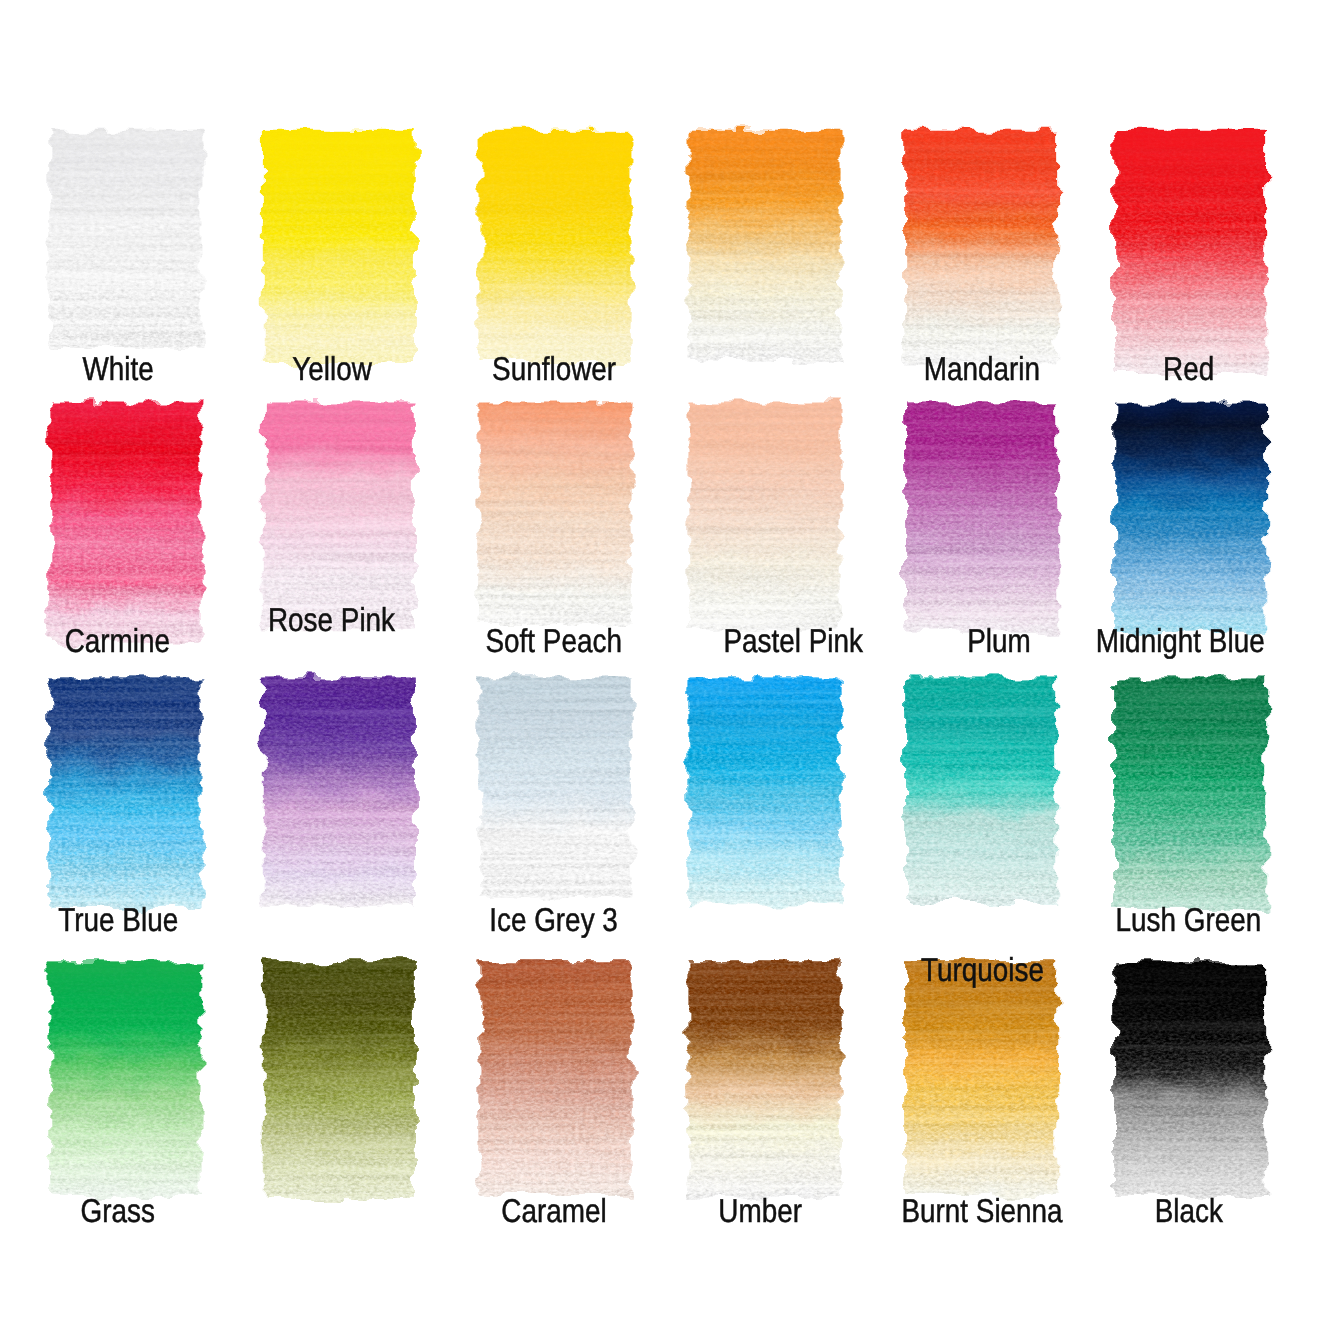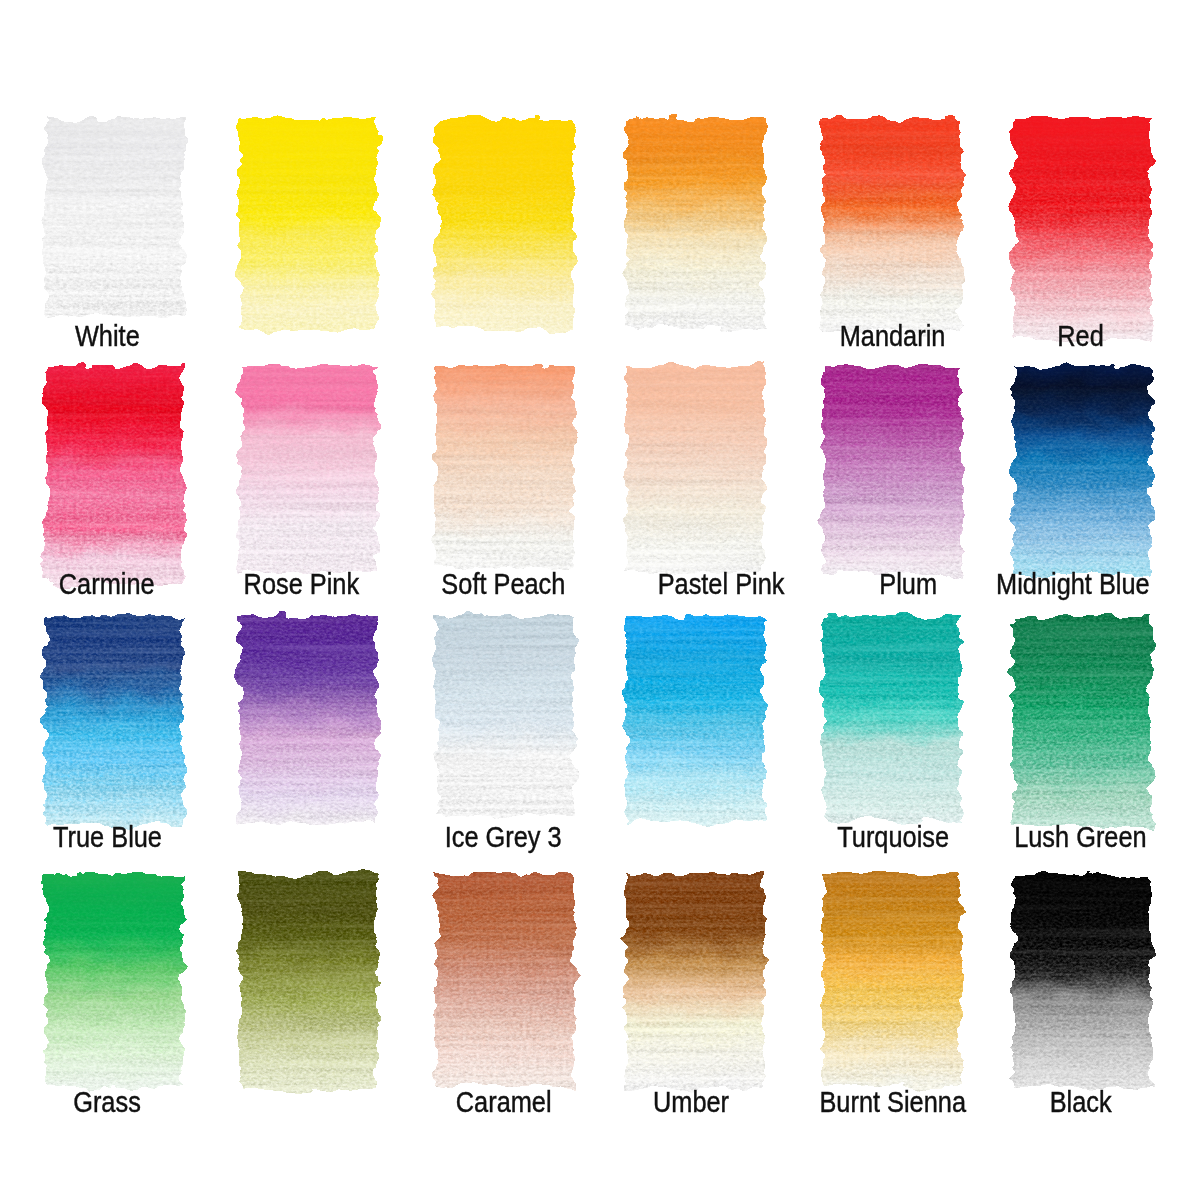--- a/index.html
+++ b/index.html
@@ -3113,31 +3113,33 @@
           <g mask="url(#mk23)">
             <g filter="url(#fh23)" opacity="0.38">
               <rect x="1013" y="874" width="138" height="214" fill="#ffffff"></rect>
             </g>
           </g>
         </g>
       </g>
   </svg>
   <div id="label-layer">
     <div class="swatch-label" style="left:-42px;top:321px;width:298px"><span>White</span></div>
+    <div class="swatch-label" style="left:152.5px;top:321px;width:298px"><span>Yellow</span></div>
+    <div class="swatch-label" style="left:354.5px;top:321px;width:298px"><span>Sunflower</span></div>
     <div class="swatch-label" style="left:744px;top:321px;width:298px"><span>Mandarin</span></div>
     <div class="swatch-label" style="left:931.5px;top:321px;width:298px"><span>Red</span></div>
     <div class="swatch-label" style="left:-42px;top:569px;width:298px"><span>Carmine</span></div>
-    <div class="swatch-label" style="left:152.5px;top:569px;width:298px"><span>Rose Pink</span></div>
+    <div class="swatch-label" style="left:152.5px;top:550px;width:298px"><span>Rose Pink</span></div>
     <div class="swatch-label" style="left:354.5px;top:569px;width:298px"><span>Soft Peach</span></div>
     <div class="swatch-label" style="left:572px;top:569px;width:298px"><span>Pastel Pink</span></div>
     <div class="swatch-label" style="left:744px;top:569px;width:328px"><span>Plum</span></div>
     <div class="swatch-label" style="left:923.5px;top:569px;width:298px"><span>Midnight Blue</span></div>
     <div class="swatch-label" style="left:-42px;top:822px;width:298px"><span>True Blue</span></div>
     <div class="swatch-label" style="left:354.5px;top:822px;width:298px"><span>Ice Grey 3</span></div>
-    <div class="swatch-label" style="left:744px;top:822px;width:298px"><span>Turquoise</span></div>
+    <div class="swatch-label" style="left:744px;top:868px;width:298px"><span>Turquoise</span></div>
     <div class="swatch-label" style="left:931.5px;top:822px;width:298px"><span>Lush Green</span></div>
     <div class="swatch-label" style="left:-42px;top:1087px;width:298px"><span>Grass</span></div>
     <div class="swatch-label" style="left:542.5px;top:1087px;width:298px"><span>Umber</span></div>
     <div class="swatch-label" style="left:354.5px;top:1087px;width:298px"><span>Caramel</span></div>
     <div class="swatch-label" style="left:744px;top:1087px;width:298px"><span>Burnt Sienna</span></div>
     <div class="swatch-label" style="left:931.5px;top:1087px;width:298px"><span>Black</span></div>
   </div>
 </div>
 
 </body></html>

